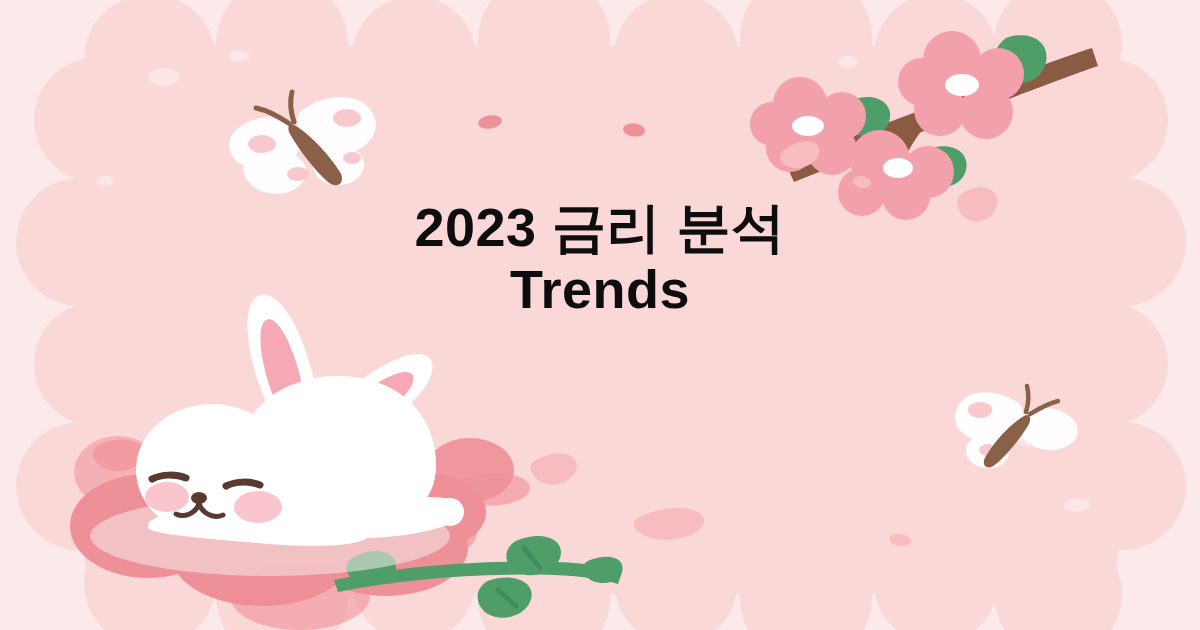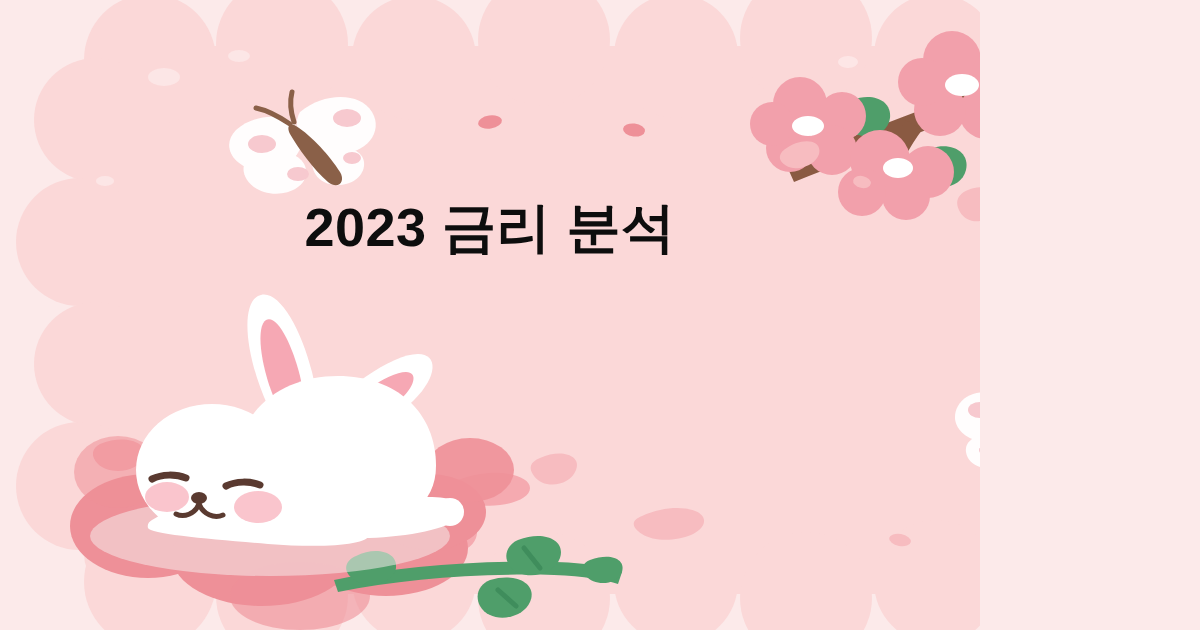--- a/index.html
+++ b/index.html
@@ -3,21 +3,21 @@
 <meta charset="utf-8">
 <style>
   * { margin:0; padding:0; box-sizing:border-box; }
   html,body { width:1200px; height:630px; overflow:hidden; }
   body {
     font-family:"Liberation Sans", sans-serif;
     background:#fceaea;
   }
   #card {
     position:relative;
-    width:980px;
+    width:1200px;
     height:630px;
     background:#737373;
     overflow:hidden;
   }
   #art { position:absolute; inset:0; width:1200px; height:630px; }
   #title-block {
     position:absolute;
     left:0; right:0;
     top:196px;
     text-align:center;
@@ -229,15 +229,16 @@
         <ellipse cx="1042" cy="450" rx="9" ry="6" fill="#f7c9cf"></ellipse>
         <path d="M 1006 416 C 1020 424 1036 442 1044 456 C 1050 465 1043 472 1034 464 C 1022 454 1008 436 1001 424 C 998 417 1001 413 1006 416 Z" fill="#8a6048"></path>
         <path d="M 1004 412 C 1001 402 1001 394 1003 386" stroke="#8a6048" stroke-width="4.5" stroke-linecap="round" fill="none"></path>
         <path d="M 1000 414 C 990 408 980 403 972 401" stroke="#8a6048" stroke-width="4.5" stroke-linecap="round" fill="none"></path>
       </g>
     </g>
   </svg>
 
   <div id="title-block">
     <span class="tline">2023 금리 분석</span>
+    <span class="tline">Trends</span>
   </div>
 
 </div>
 
 </body></html>

